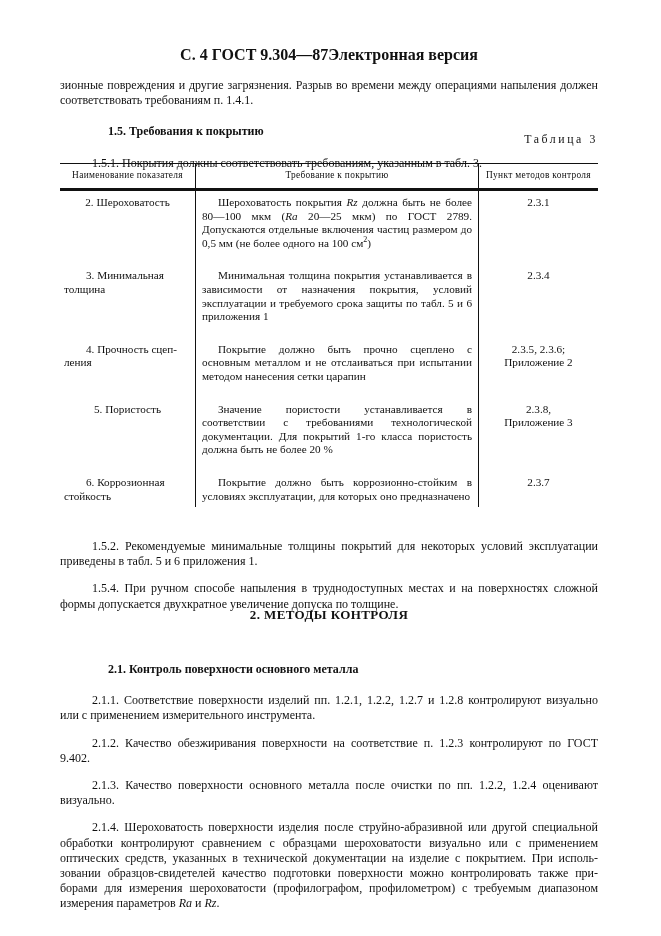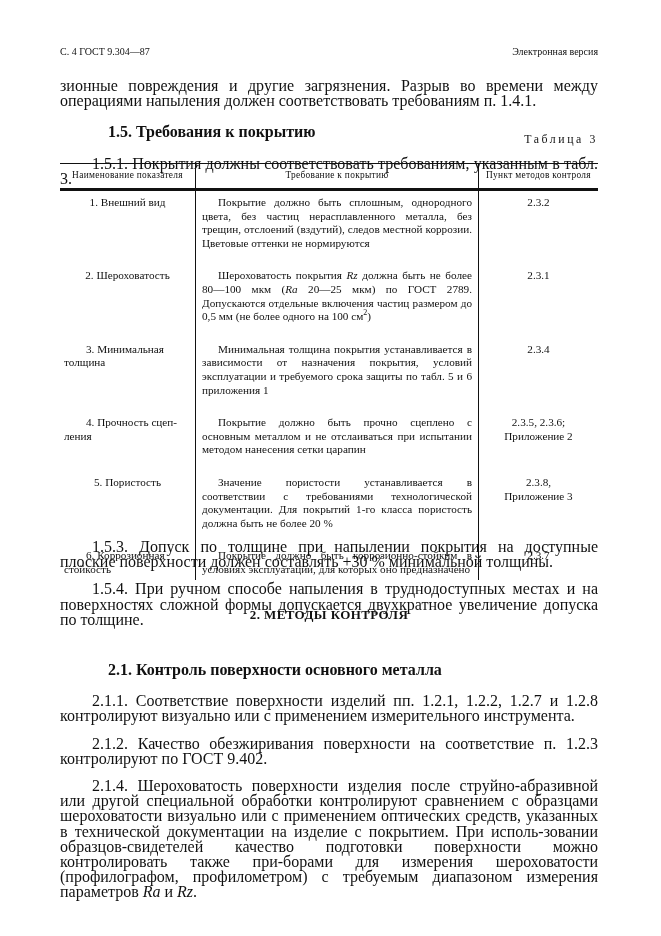--- a/index.html
+++ b/index.html
@@ -14,29 +14,29 @@
       overflow: hidden;
       font-family: "Liberation Serif", "DejaVu Serif", serif;
       color: #111111;
     }
     .running-header {
       position: absolute;
       top: 46px;
       left: 60px;
       width: 538px;
       display: flex;
-      justify-content: space-between;
-      font-weight: normal;
-      font-size: 10px;
+      justify-content: center;
+      font-weight: bold;
+      font-size: 16px;
     }
     .body-text {
       position: absolute;
       left: 60px;
       width: 538px;
-      font-size: 16px;
+      font-size: 12px;
       line-height: 15.2px;
       text-align: justify;
     }
     .para {
       margin: 0;
       text-indent: 0;
     }
     .para.indent {
       text-indent: 32px;
       margin-top: 12px;
@@ -153,27 +153,20 @@
   <thead>
     <tr>
       <th class="c1">Наименование показателя</th>
       <th class="c2">Требование к покрытию</th>
       <th class="c3">Пункт методов контроля</th>
     </tr>
   </thead>
   <tbody>
     <tr>
       <td class="c1 center">
-          <span class="name">1. Внешний вид</span>
-        </td>
-      <td class="c2">Покрытие должно быть сплошным, однородного цвета, без частиц нерасплавленного металла, без трещин, отслоений (вздутий), следов местной коррозии. Цветовые оттенки не нормируются</td>
-      <td class="c3">2.3.2</td>
-    </tr>
-    <tr>
-      <td class="c1 center">
           <span class="name">2. Шероховатость</span>
         </td>
       <td class="c2"><span>Шероховатость покрытия </span><i class="param">Rz</i><span> должна быть не более 80—100 мкм (</span><i class="param">Ra</i><span> 20—25 мкм) по ГОСТ 2789. Допускаются отдельные включения частиц размером до 0,5 мм (не более одного на 100 см</span><sup>2</sup><span>)</span></td>
       <td class="c3">2.3.1</td>
     </tr>
     <tr>
       <td class="c1">
           <span class="name">3. Минимальная толщина</span>
         </td>
       <td class="c2">Минимальная толщина покрытия устанавливается в зависимости от назначения покрытия, условий эксплуатации и требуемого срока защиты по табл. 5 и 6 приложения 1</td>
@@ -203,24 +196,25 @@
       <td class="c1">
           <span class="name">6. Коррозионная стойкость</span>
         </td>
       <td class="c2">Покрытие должно быть коррозионно-стойким в условиях эксплуатации, для которых оно предназначено</td>
       <td class="c3">2.3.7</td>
     </tr>
   </tbody>
 </table>
 
 <div class="body-text" style="top:527px;">
-  <p class="para indent">1.5.3. Допуск по толщине при напылении покрытия на доступные плоские поверхности должен составлять +30 % минимальной толщины.</p>
+  <p class="para indent">1.5.2. Рекомендуемые минимальные толщины покрытий для некоторых условий эксплуатации приведены в табл. 5 и 6 приложения 1.</p>
   <p class="para indent">1.5.4. При ручном способе напыления в труднодоступных местах и на поверхностях сложной формы допускается двухкратное увеличение допуска по толщине.</p>
 </div>
 
 <div class="section-title">2. МЕТОДЫ КОНТРОЛЯ</div>
 
 <div class="body-text" style="top:646px;">
   <p class="heading-bold">2.1. Контроль поверхности основного металла</p>
   <p class="para indent">2.1.1. Соответствие поверхности изделий пп. 1.2.1, 1.2.2, 1.2.7 и 1.2.8 контролируют визуально или с применением измерительного инструмента.</p>
   <p class="para indent">2.1.2. Качество обезжиривания поверхности на соответствие п. 1.2.3 контролируют по ГОСТ 9.402.</p>
+  <p class="para indent">2.1.3. Качество поверхности основного металла после очистки по пп. 1.2.2, 1.2.4 оценивают визуально.</p>
   <p class="para indent"><span>2.1.4. Шероховатость поверхности изделия после струйно-абразивной или другой специальной обработки контролируют сравнением с образцами шероховатости визуально или с применением оптических средств, указанных в технической документации на изделие с покрытием. При исполь-зовании образцов-свидетелей качество подготовки поверхности можно контролировать также при-борами для измерения шероховатости (профилографом, профилометром) с требуемым диапазоном измерения параметров </span><i class="param">Ra</i><span> и </span><i class="param">Rz</i><span>.</span></p>
 </div>
 
 </body></html>

